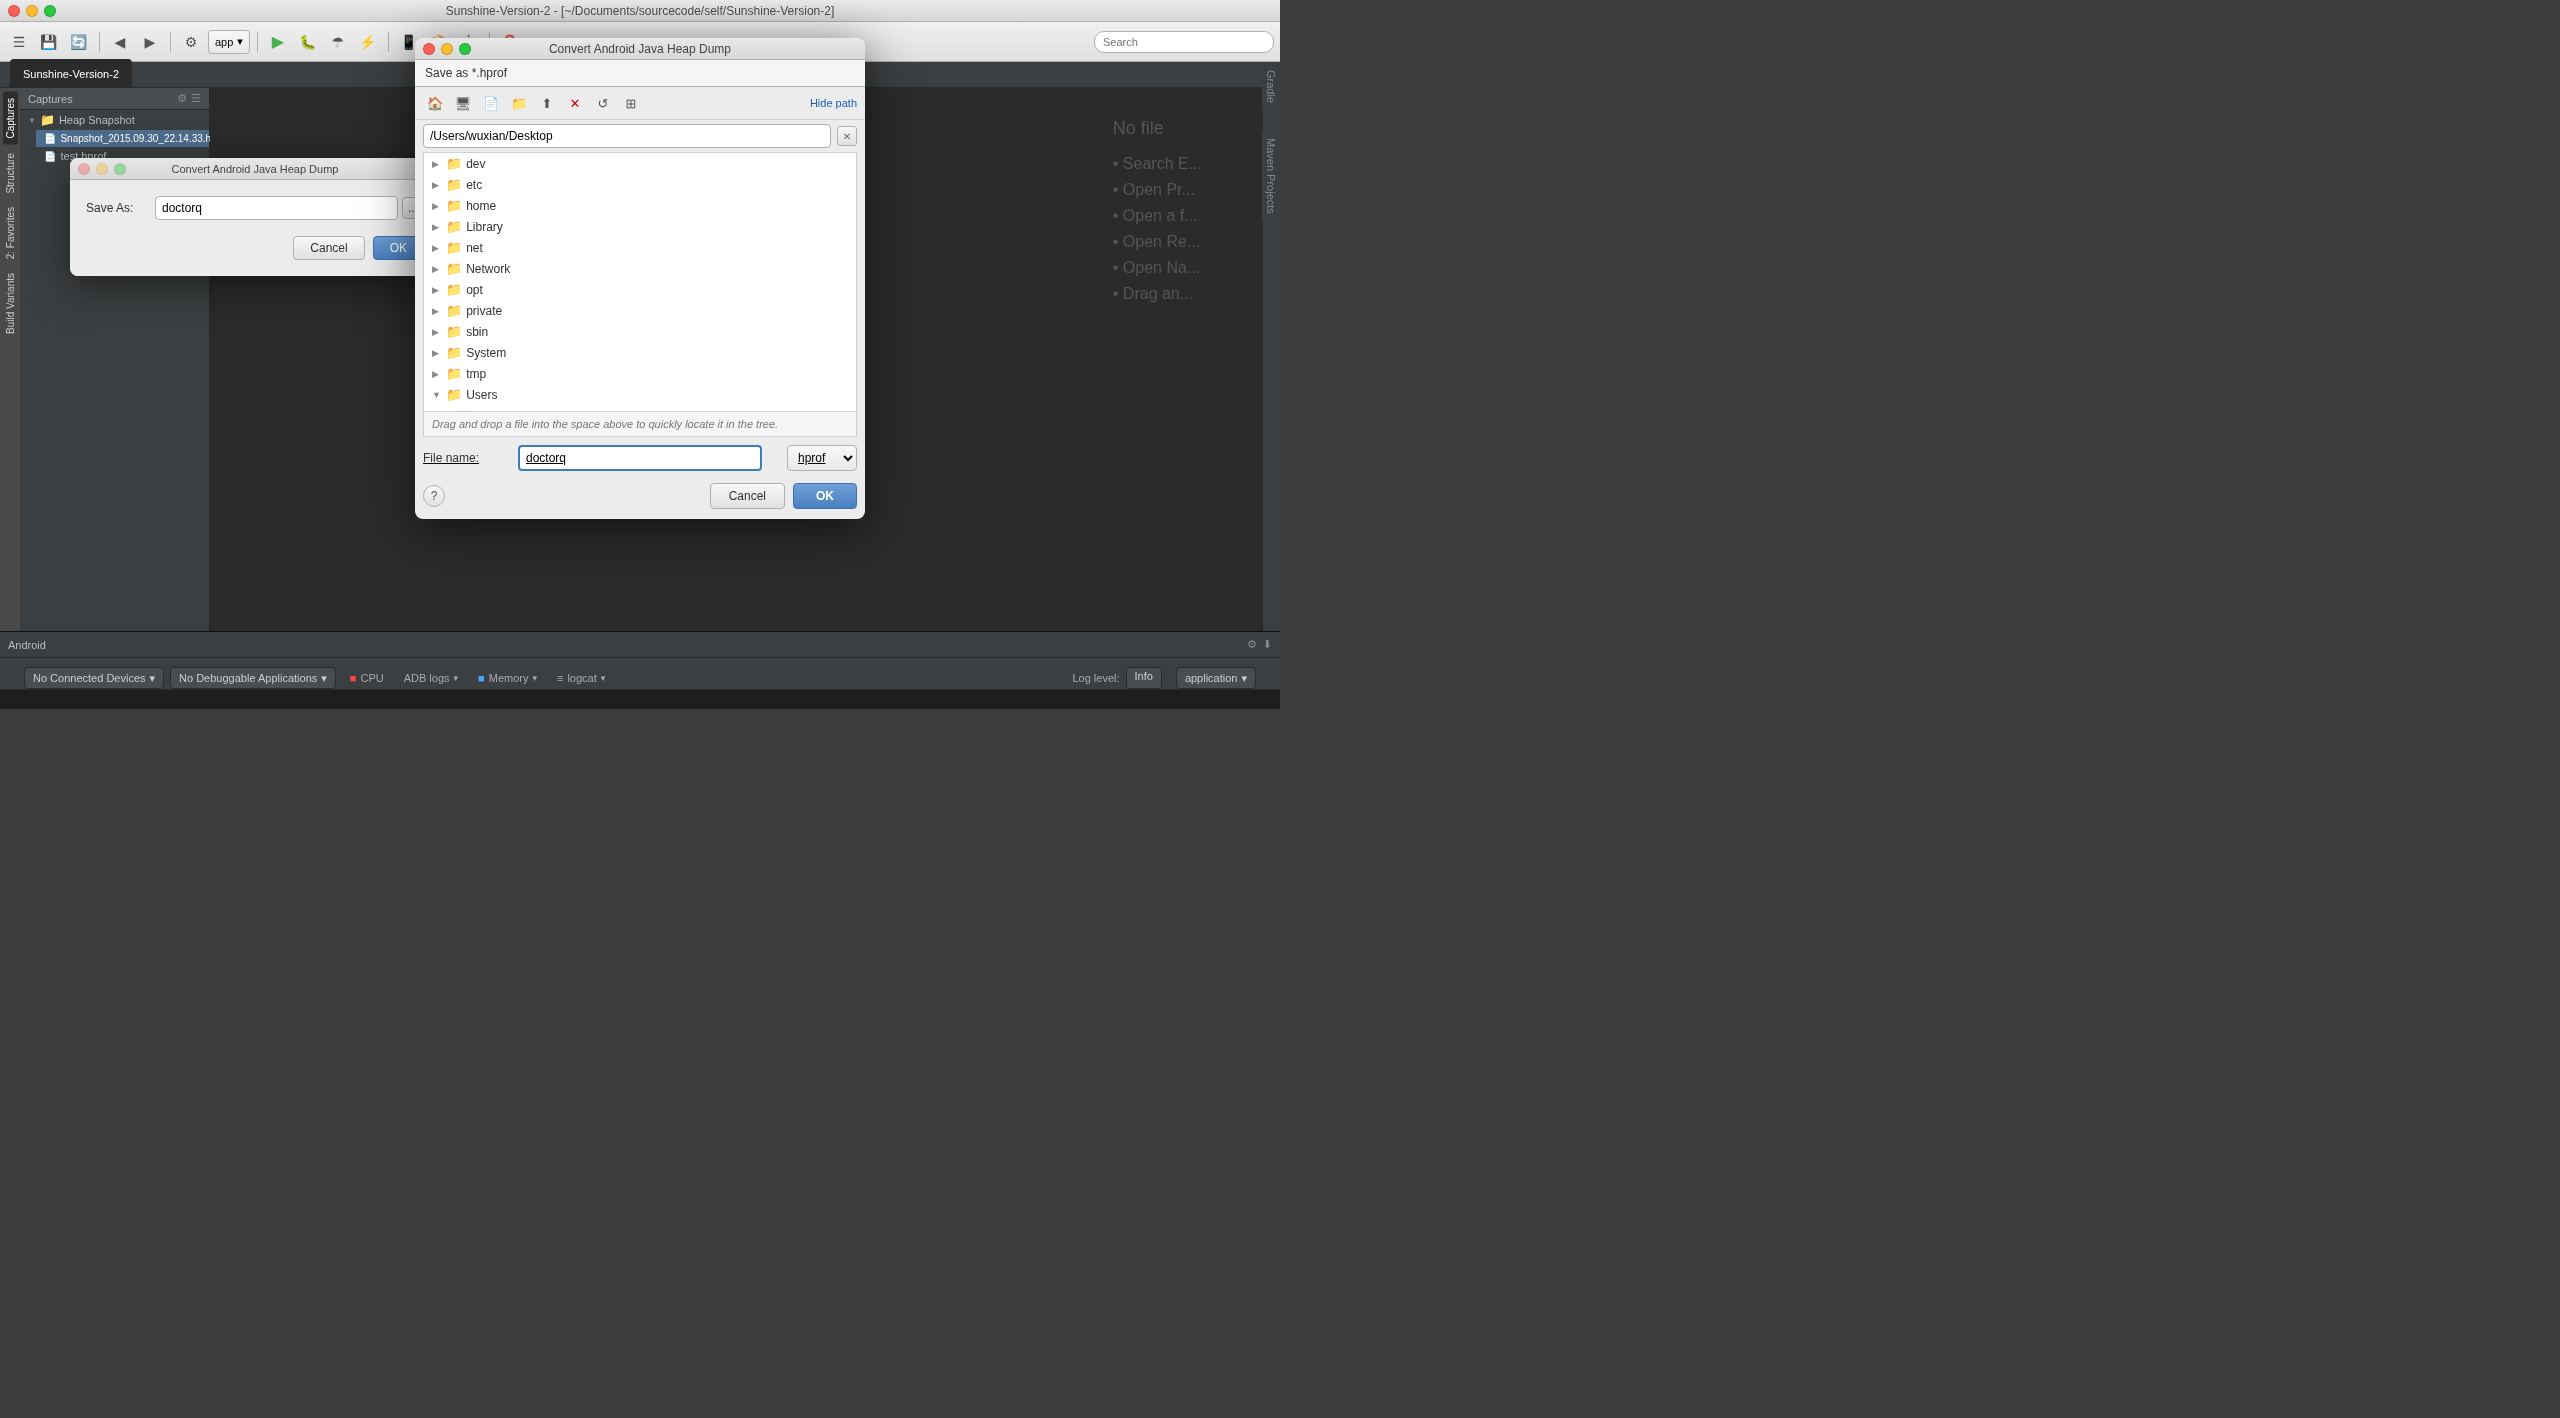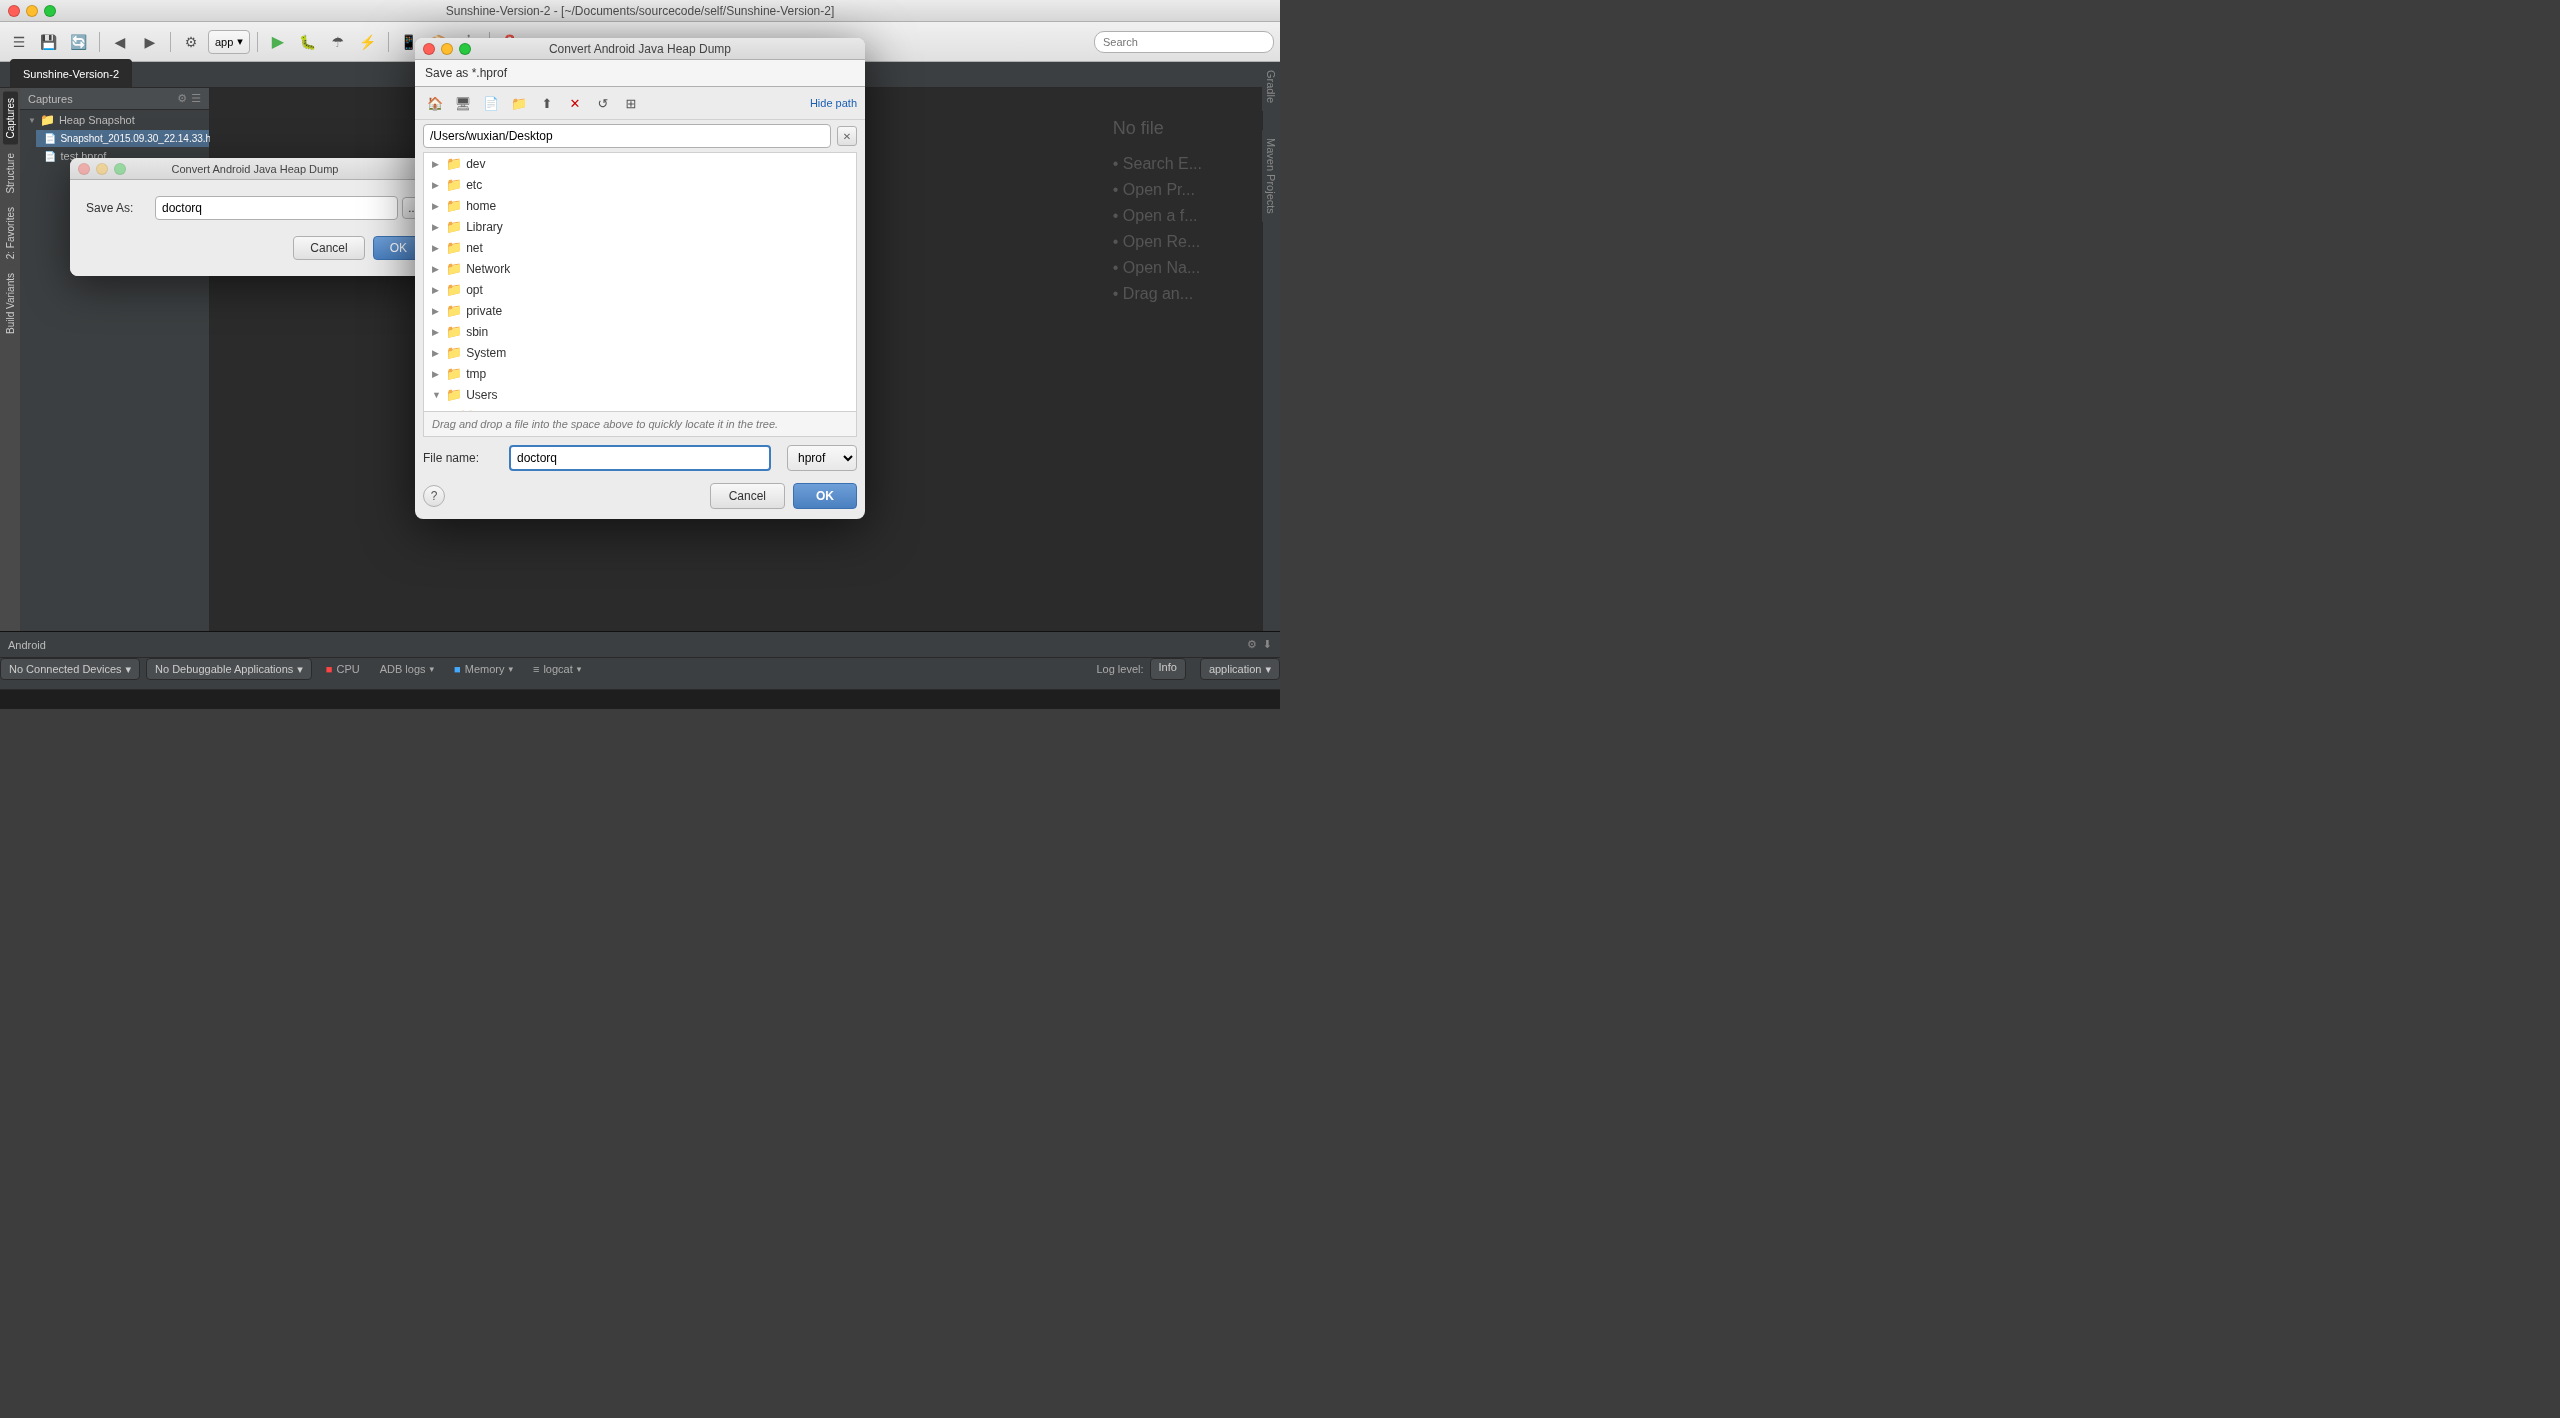--- a/index.html
+++ b/index.html
@@ -223,22 +223,22 @@
       padding: 0 8px;
       border-bottom: 1px solid #2a2a2a;
       justify-content: space-between;
     }
     .android-title { font-size: 11px; color: #bbbbbb; font-weight: normal; }
     .android-header-right { display: flex; gap: 6px; align-items: center; }
     .android-toolbar {
       height: 32px;
       background: #3c3f41;
       display: flex;
-      align-items: flex-start;
-      padding: 0 0;
+      align-items: flex-end;
+      padding: 0 24px;
       border-bottom: 1px solid #2a2a2a;
       gap: 6px;
     }
     .device-dropdown {
       display: flex; align-items: center;
       background: #4a4d4f;
       border: 1px solid #2a2a2a;
       border-radius: 4px;
       padding: 2px 8px;
       font-size: 11px;
@@ -513,22 +513,23 @@
       font-size: 11px;
       color: #777;
       font-style: italic;
       background: #f5f5f5;
       border: 1px solid #d0d0d0;
       border-top: none;
       margin: 0 8px;
     }
 
     .filename-row {
-      display: flex; align-items: center; gap: 16px;
+      display: flex; align-items: center; gap: 25px;
       padding: 8px 8px 4px;
+      text-decoration: underline;
     }
     .filename-label { font-size: 12px; color: #333; width: 70px; }
     .filename-input {
       flex: 1;
       height: 26px;
       border: 2px solid #3d7dbf;
       border-radius: 4px;
       padding: 0 6px;
       font-size: 12px;
       background: white;

